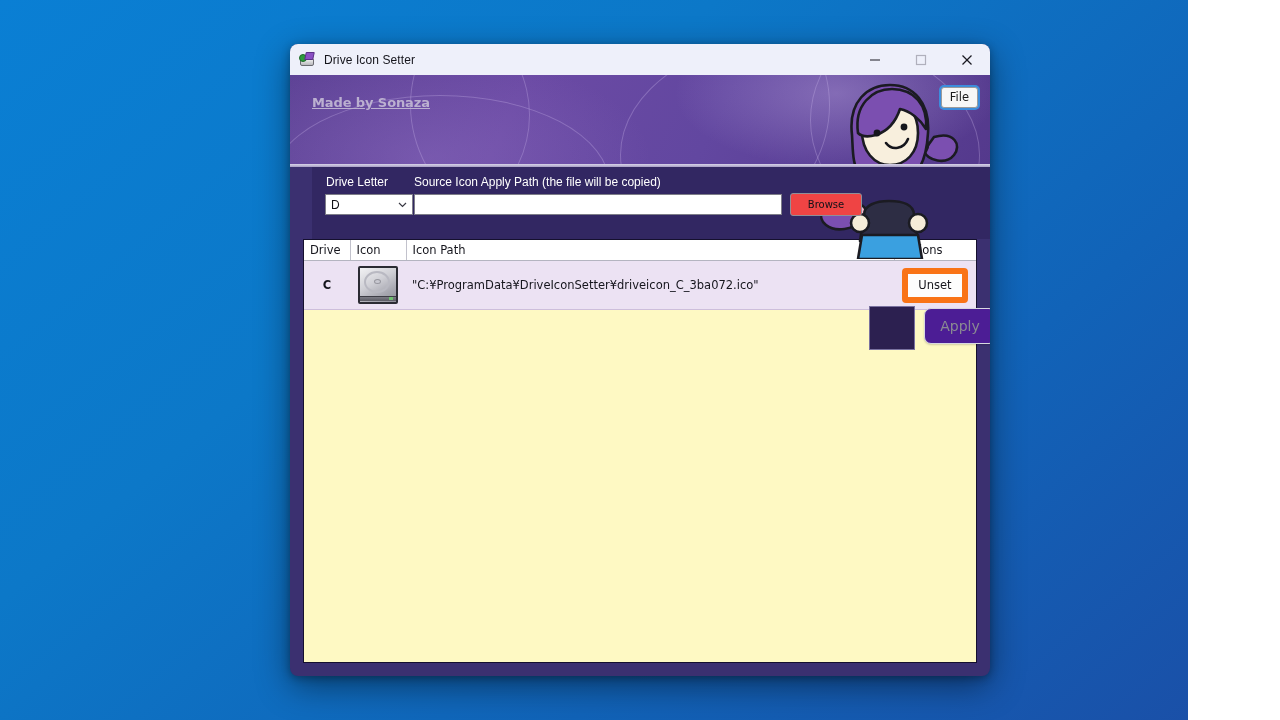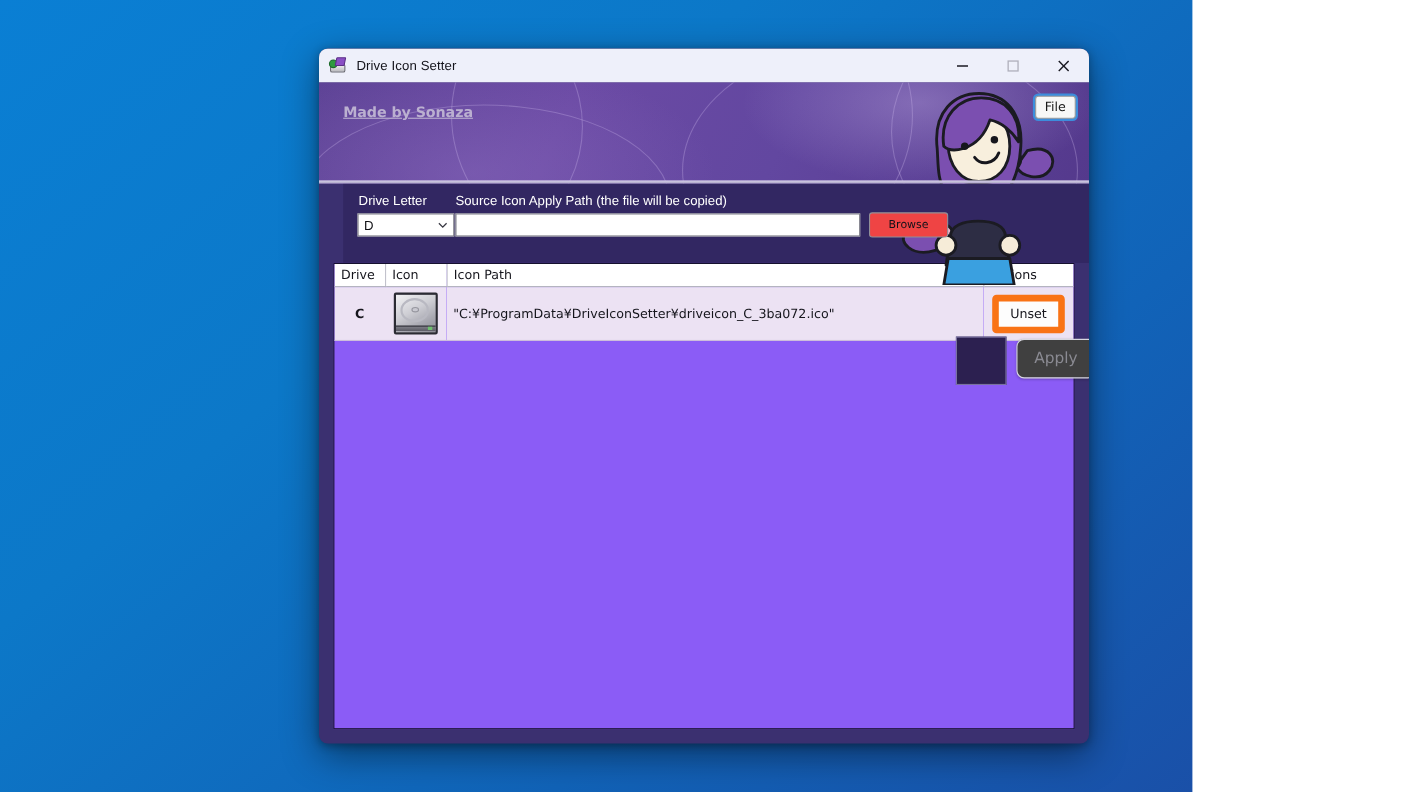--- a/index.html
+++ b/index.html
@@ -4,21 +4,21 @@
 <style>
   * { box-sizing: border-box; }
   html, body {
     margin: 0; padding: 0;
     width: 1280px; height: 720px;
     overflow: hidden;
     font-family: "Liberation Sans", sans-serif;
   }
   #desktop {
     position: relative;
-    width: 1084px; height: 720px;
+    width: 1188px; height: 720px;
     background: linear-gradient(140deg, #0a7fd4 0%, #0c78c8 35%, #1163b8 70%, #1a50a8 100%);
   }
 
   
   #window {
     position: absolute;
     left: 290px; top: 44px;
     width: 700px; height: 632px;
     border-radius: 8px;
     background: #3b3070;
@@ -231,37 +231,37 @@
     width: 46px; height: 44px;
     background: #2c2050;
     border: 1px solid #7a72a0;
     z-index: 3;
   }
 
   #apply-button {
     position: absolute;
     left: 612px; top: 141px;
     width: 72px; height: 36px;
-    background: #404040;
+    background: #4c1d95;
     border: 1px solid #d8d8e0;
     border-radius: 7px;
     display: flex; align-items: center; justify-content: center;
     font-size: 14px;
     color: #8a8a92;
     font-family: "DejaVu Sans", sans-serif;
     z-index: 3;
     box-shadow: 0 1px 2px rgba(0,0,0,.18);
   }
 
   
   #list-wrap {
     position: relative;
     margin: 0 13px 13px 13px;
     flex: 1 1 auto;
-    background: #8b5cf6;
+    background: #fef9c3;
     border: 1px solid #15102e;
     overflow: hidden;
   }
   table.grid {
     width: 100%;
     border-collapse: collapse;
     table-layout: fixed;
   }
   table.grid thead th {
     background: #ffffff;

